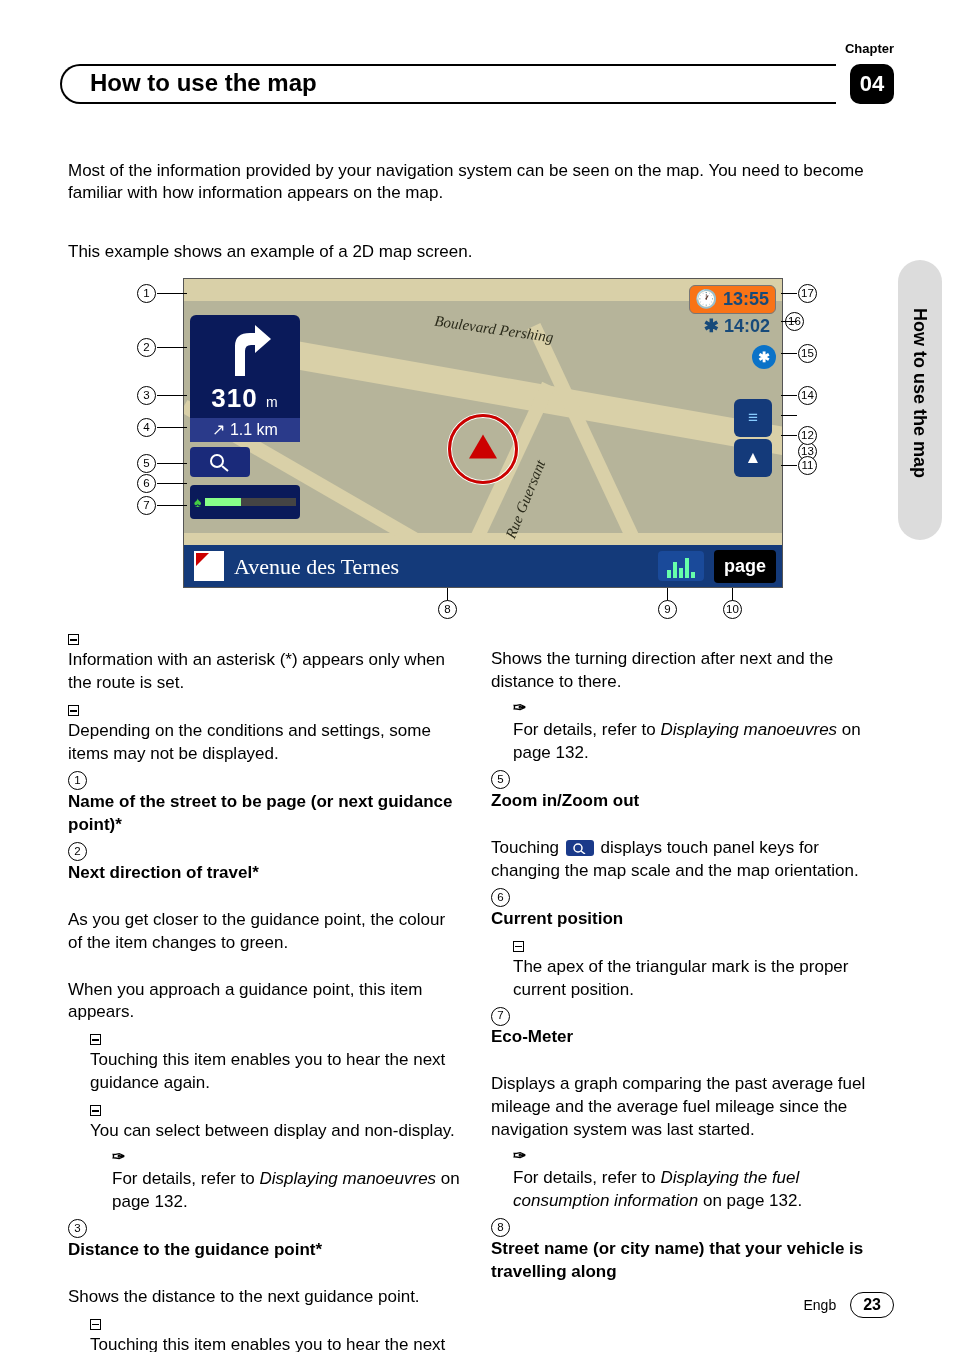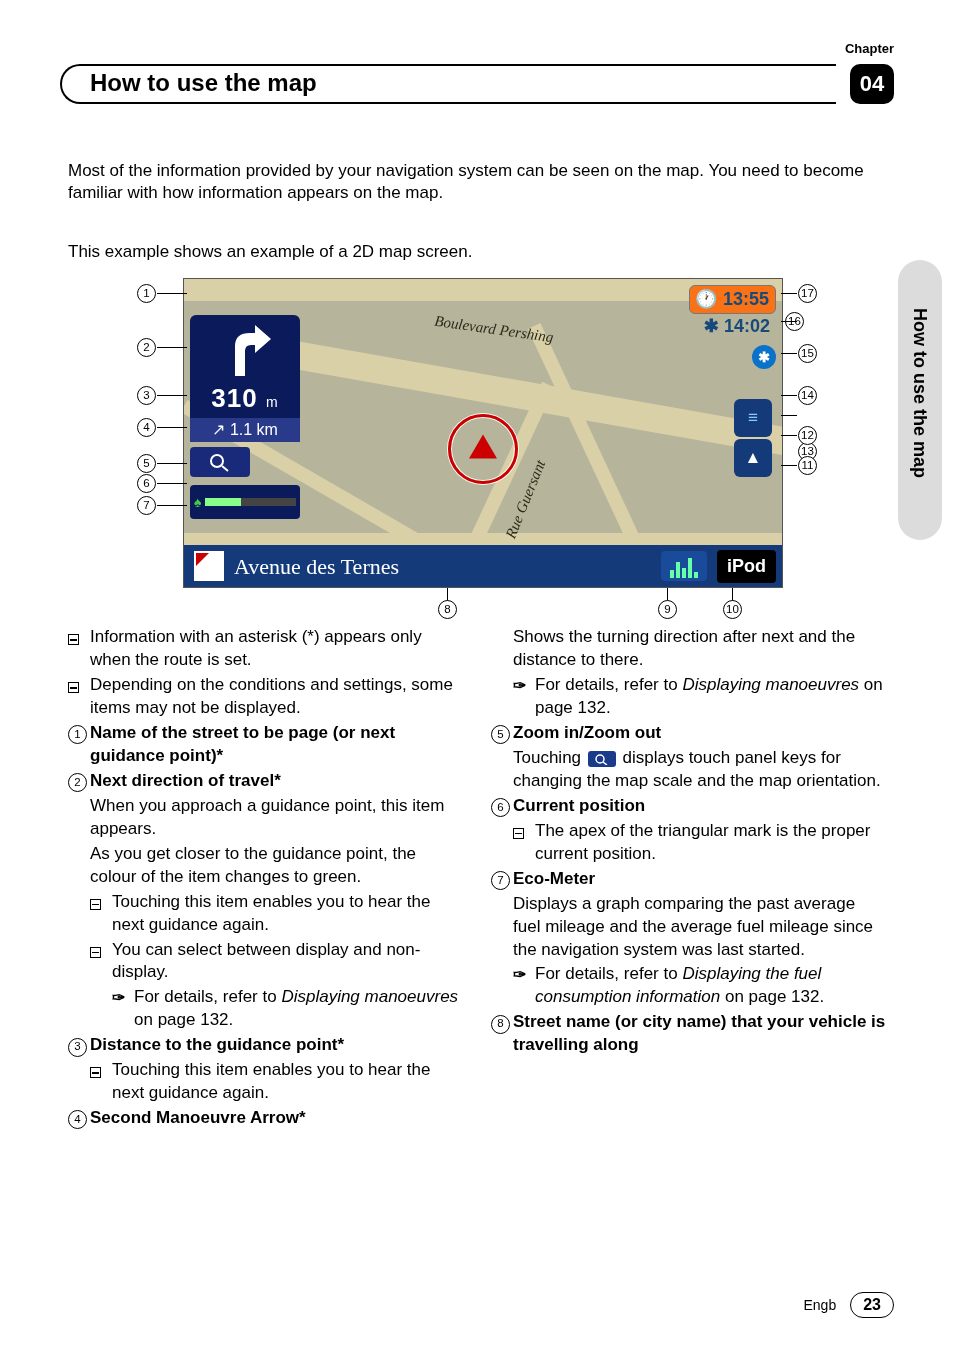--- a/index.html
+++ b/index.html
@@ -80,21 +80,21 @@
   .circnum {
     display:inline-flex; width:19px; height:19px; border:1.2px solid #000; border-radius:50%;
     align-items:center; justify-content:center; font-size:11.5px; background:#fff;
     font-family: Arial, sans-serif;
   }
   .call-line { position:absolute; height:1px; background:#000;}
   .tick { position:absolute; width:1px; height:16px; background:#000;}
   
   .cols { display:flex; gap:28px; margin: 4px 8px 0 8px; }
   .col { flex:1; }
-  .li { display:flex; margin-bottom:2px; }
+  .li { display:flex; margin-bottom:2px;flex-direction:column; }
   .li .mk { flex:0 0 22px; }
   .li .tx { flex:1; }
   .li.indent1 { margin-left:22px; }
   .li.indent2 { margin-left:44px; }
   .sq { display:inline-block; width:11px; height:11px; border:1.5px solid #000; position:relative; top:3px;}
   .sq::after { content:""; position:absolute; left:1px; top:4px; width:7px; height:1.5px; background:#000;}
   .arrow-ref { font-weight:bold; font-size:16px; position:relative; top:1px;}
   b { font-weight:700;}
   em { font-style:italic;}
   .touchicon {
@@ -179,21 +179,21 @@
       <div class="btm-bar">
         <div class="btm-flag"></div>
         <div class="btm-street">Avenue des Ternes</div>
         <div class="btm-eq">
             <span style="height:8px"></span>
             <span style="height:16px"></span>
             <span style="height:10px"></span>
             <span style="height:20px"></span>
             <span style="height:6px"></span>
           </div>
-        <div class="btm-ipod">iPod</div>
+        <div class="btm-ipod">page</div>
       </div>
     </div>
 
     <div class="callout" style="left:0; top:6px;"><span class="circnum">1</span></div>
       <div class="call-line" style="left:20px; top:15px; width:30px;"></div>
     <div class="callout" style="left:0; top:60px;"><span class="circnum">2</span></div>
       <div class="call-line" style="left:20px; top:69px; width:30px;"></div>
     <div class="callout" style="left:0; top:108px;"><span class="circnum">3</span></div>
       <div class="call-line" style="left:20px; top:117px; width:30px;"></div>
     <div class="callout" style="left:0; top:140px;"><span class="circnum">4</span></div>
@@ -244,42 +244,46 @@
           <div class="mk"><span class="circnum">1</span></div>
           <div class="tx"><b>Name of the street to be page (or next guidance point)*</b></div>
         </div>
 
       <div class="li">
           <div class="mk"><span class="circnum">2</span></div>
           <div class="tx"><b>Next direction of travel*</b></div>
         </div>
       <div class="li">
           <div class="mk"></div>
+          <div class="tx">As you get closer to the guidance point, the colour of the item changes to green.</div>
+        </div>
+      <div class="li">
+          <div class="mk"></div>
           <div class="tx">When you approach a guidance point, this item appears.</div>
-        </div>
-      <div class="li">
-          <div class="mk"></div>
-          <div class="tx">As you get closer to the guidance point, the colour of the item changes to green.</div>
         </div>
       <div class="li indent1">
           <div class="mk"><span class="sq"></span></div>
           <div class="tx">Touching this item enables you to hear the next guidance again.</div>
         </div>
       <div class="li indent1">
           <div class="mk"><span class="sq"></span></div>
           <div class="tx">You can select between display and non-display.</div>
         </div>
       <div class="li indent2">
           <div class="mk"><span class="arrow-ref">✑</span></div>
           <div class="tx"><span>For details, refer to </span><em>Displaying manoeuvres</em><span> on page 132.</span></div>
         </div>
 
       <div class="li">
           <div class="mk"><span class="circnum">3</span></div>
           <div class="tx"><b>Distance to the guidance point*</b></div>
+        </div>
+      <div class="li">
+          <div class="mk"></div>
+          <div class="tx">Shows the distance to the next guidance point.</div>
         </div>
       <div class="li indent1">
           <div class="mk"><span class="sq"></span></div>
           <div class="tx">Touching this item enables you to hear the next guidance again.</div>
         </div>
 
       <div class="li">
           <div class="mk"><span class="circnum">4</span></div>
           <div class="tx"><b>Second Manoeuvre Arrow*</b></div>
         </div>

